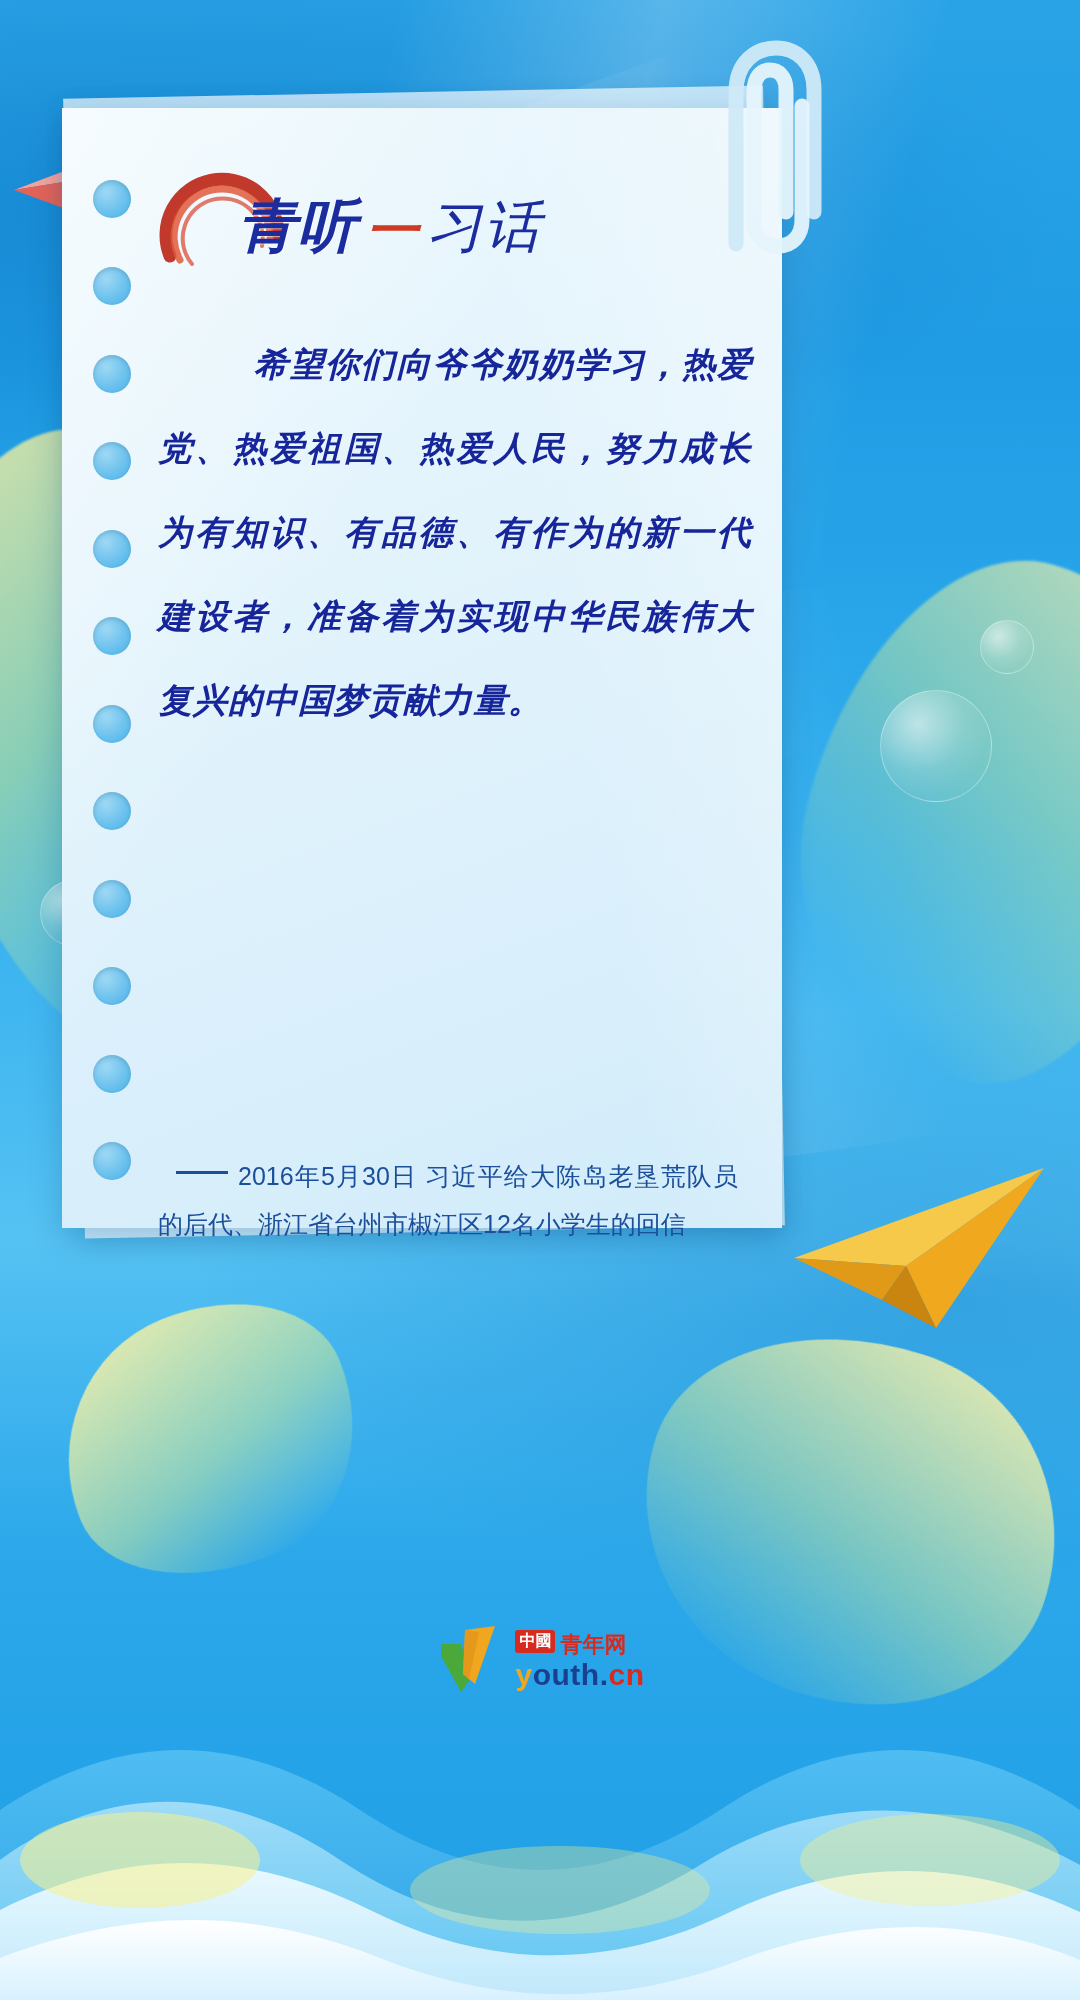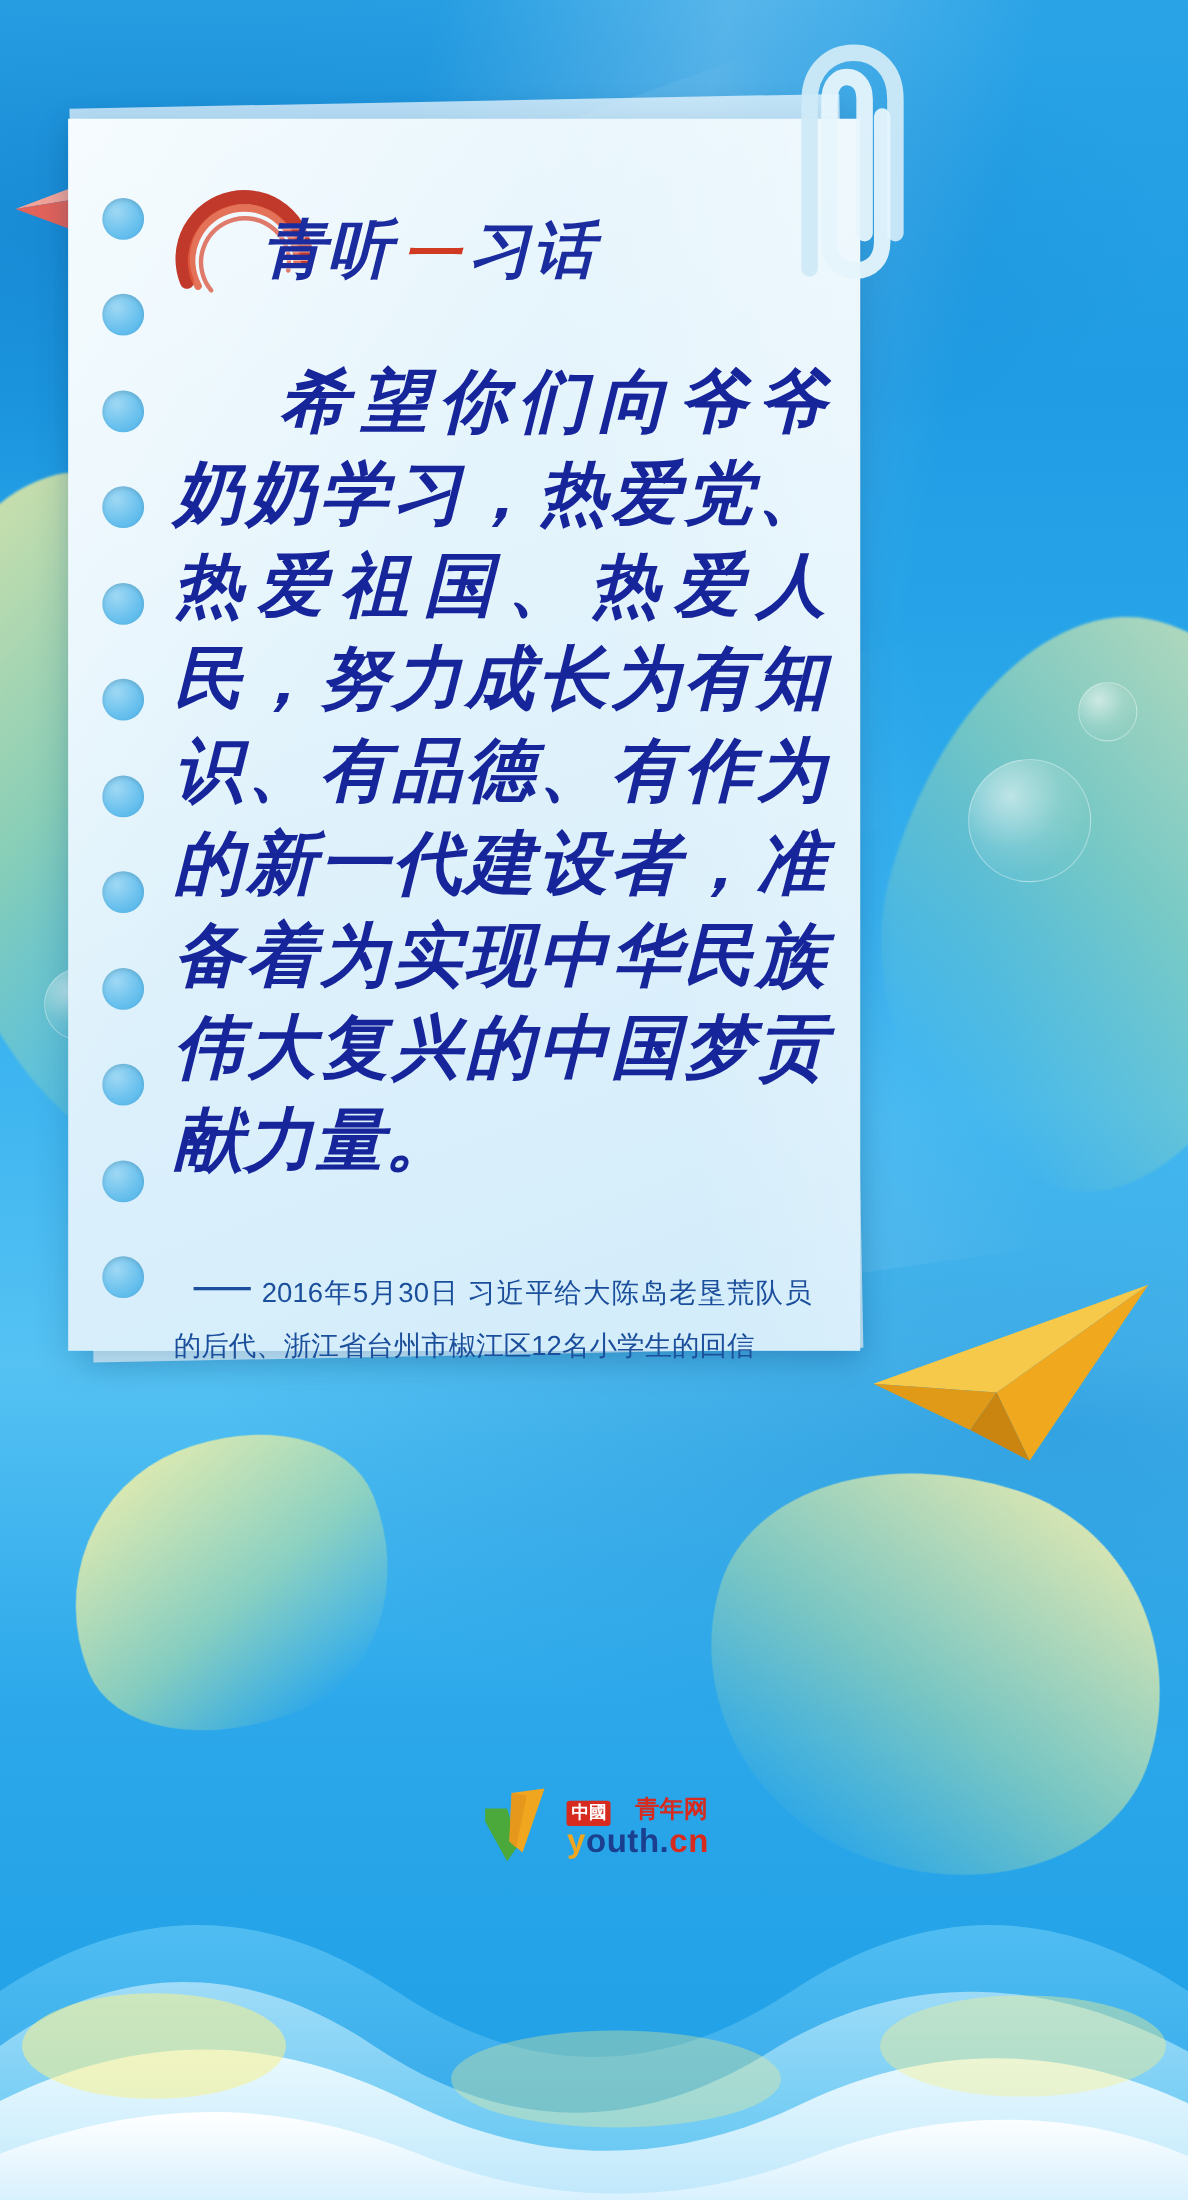--- a/index.html
+++ b/index.html
@@ -165,33 +165,33 @@
     font-family: "DejaVu Serif", "Liberation Serif", serif;
     font-size: 52px;
     font-weight: bold;
     color: #d03a22;
     font-style: italic;
     padding: 0 2px;
   }
   .brand-xh {
     font-family: "DejaVu Serif", "Liberation Serif", serif;
     font-size: 56px;
-    font-weight: bold;
+    font-weight: normal;
     color: #1b2d9e;
     font-style: italic;
     letter-spacing: 2px;
   }
 
   
   .quote {
     position: absolute;
     left: 158px; top: 322px;
     width: 594px;
     font-family: "DejaVu Serif", "Liberation Serif", serif;
-    font-size: 63px;
+    font-size: 34px;
     font-weight: bold;
     line-height: 84px;
     letter-spacing: 1px;
     color: #17259b;
     text-indent: 96px;
     text-align: justify;
     font-style: italic;
   }
   .attribution {
     position: absolute;
@@ -226,21 +226,21 @@
     left: 0; right: 0;
     bottom: 300px;
     display: flex;
     justify-content: center;
     align-items: center;
     gap: 8px;
   }
   .fl-mark { width: 72px; height: 78px; }
   .fl-texts { display: flex; flex-direction: column; align-items: flex-start; }
   .fl-cn {
-    display: flex; align-items: flex-end; gap: 22px;
+    display: flex; align-items: flex-start; gap: 5px;
     font-size: 22px; font-weight: bold; color: #d72b1f;
     font-family: "DejaVu Sans", "Liberation Sans", sans-serif;
   }
   .fl-badge {
     background: #d72b1f; color: #fff;
     font-size: 16px; padding: 1px 4px; border-radius: 3px;
     font-weight: bold;
   }
   .fl-en {
     font-size: 30px; font-weight: bold; letter-spacing: 0.5px;

